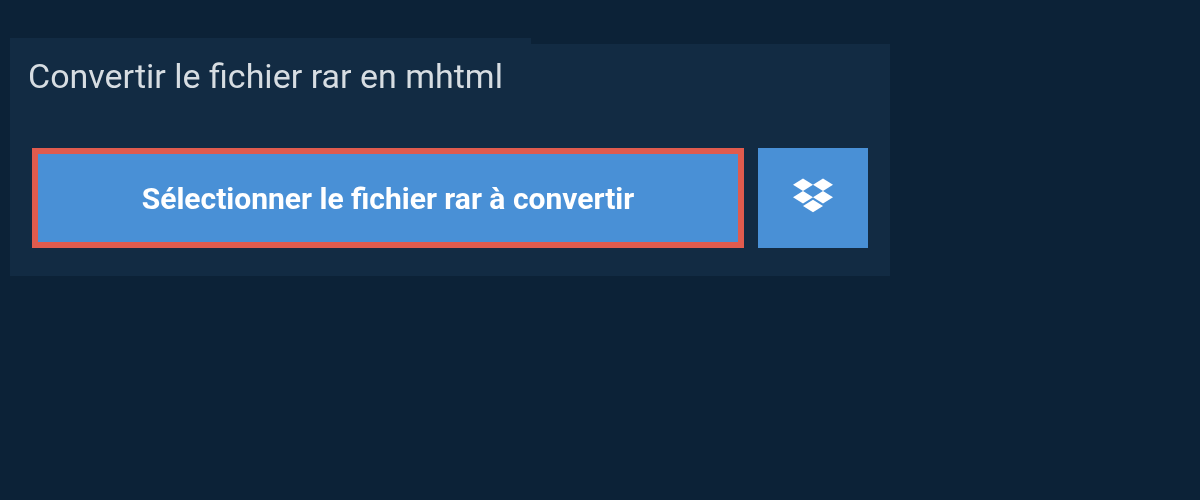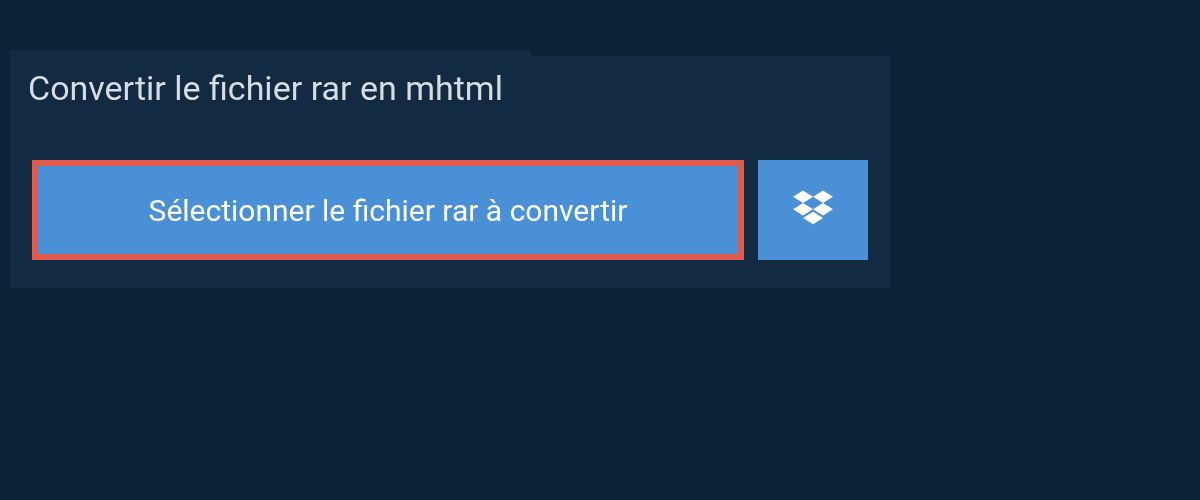--- a/index.html
+++ b/index.html
@@ -10,21 +10,21 @@
     body {
       width: 1200px;
       height: 500px;
       background: #0c2237;
       font-family: -apple-system, BlinkMacSystemFont, "Segoe UI", Roboto, Helvetica, Arial, sans-serif;
       overflow: hidden;
     }
     .panel {
       position: absolute;
       left: 10px;
-      top: 56px;
+      top: 44px;
       width: 880px;
       background: #122b43;
     }
     .title-bar {
       display: inline-block;
       background: #122b43;
       color: #d7dde2;
       font-size: 34px;
       font-weight: 400;
       padding: 18px 28px 18px 18px;
@@ -38,21 +38,21 @@
       gap: 14px;
     }
     .select-button {
       flex: 0 0 auto;
       width: 712px;
       height: 100px;
       background: #4990d6;
       border: 6px solid #e05b4e;
       color: #ffffff;
       font-size: 30px;
-      font-weight: 400;
+      font-weight: 700;
       display: flex;
       align-items: center;
       justify-content: center;
       cursor: pointer;
     }
     .dropbox-button {
       flex: 0 0 auto;
       width: 110px;
       height: 100px;
       background: #4990d6;

